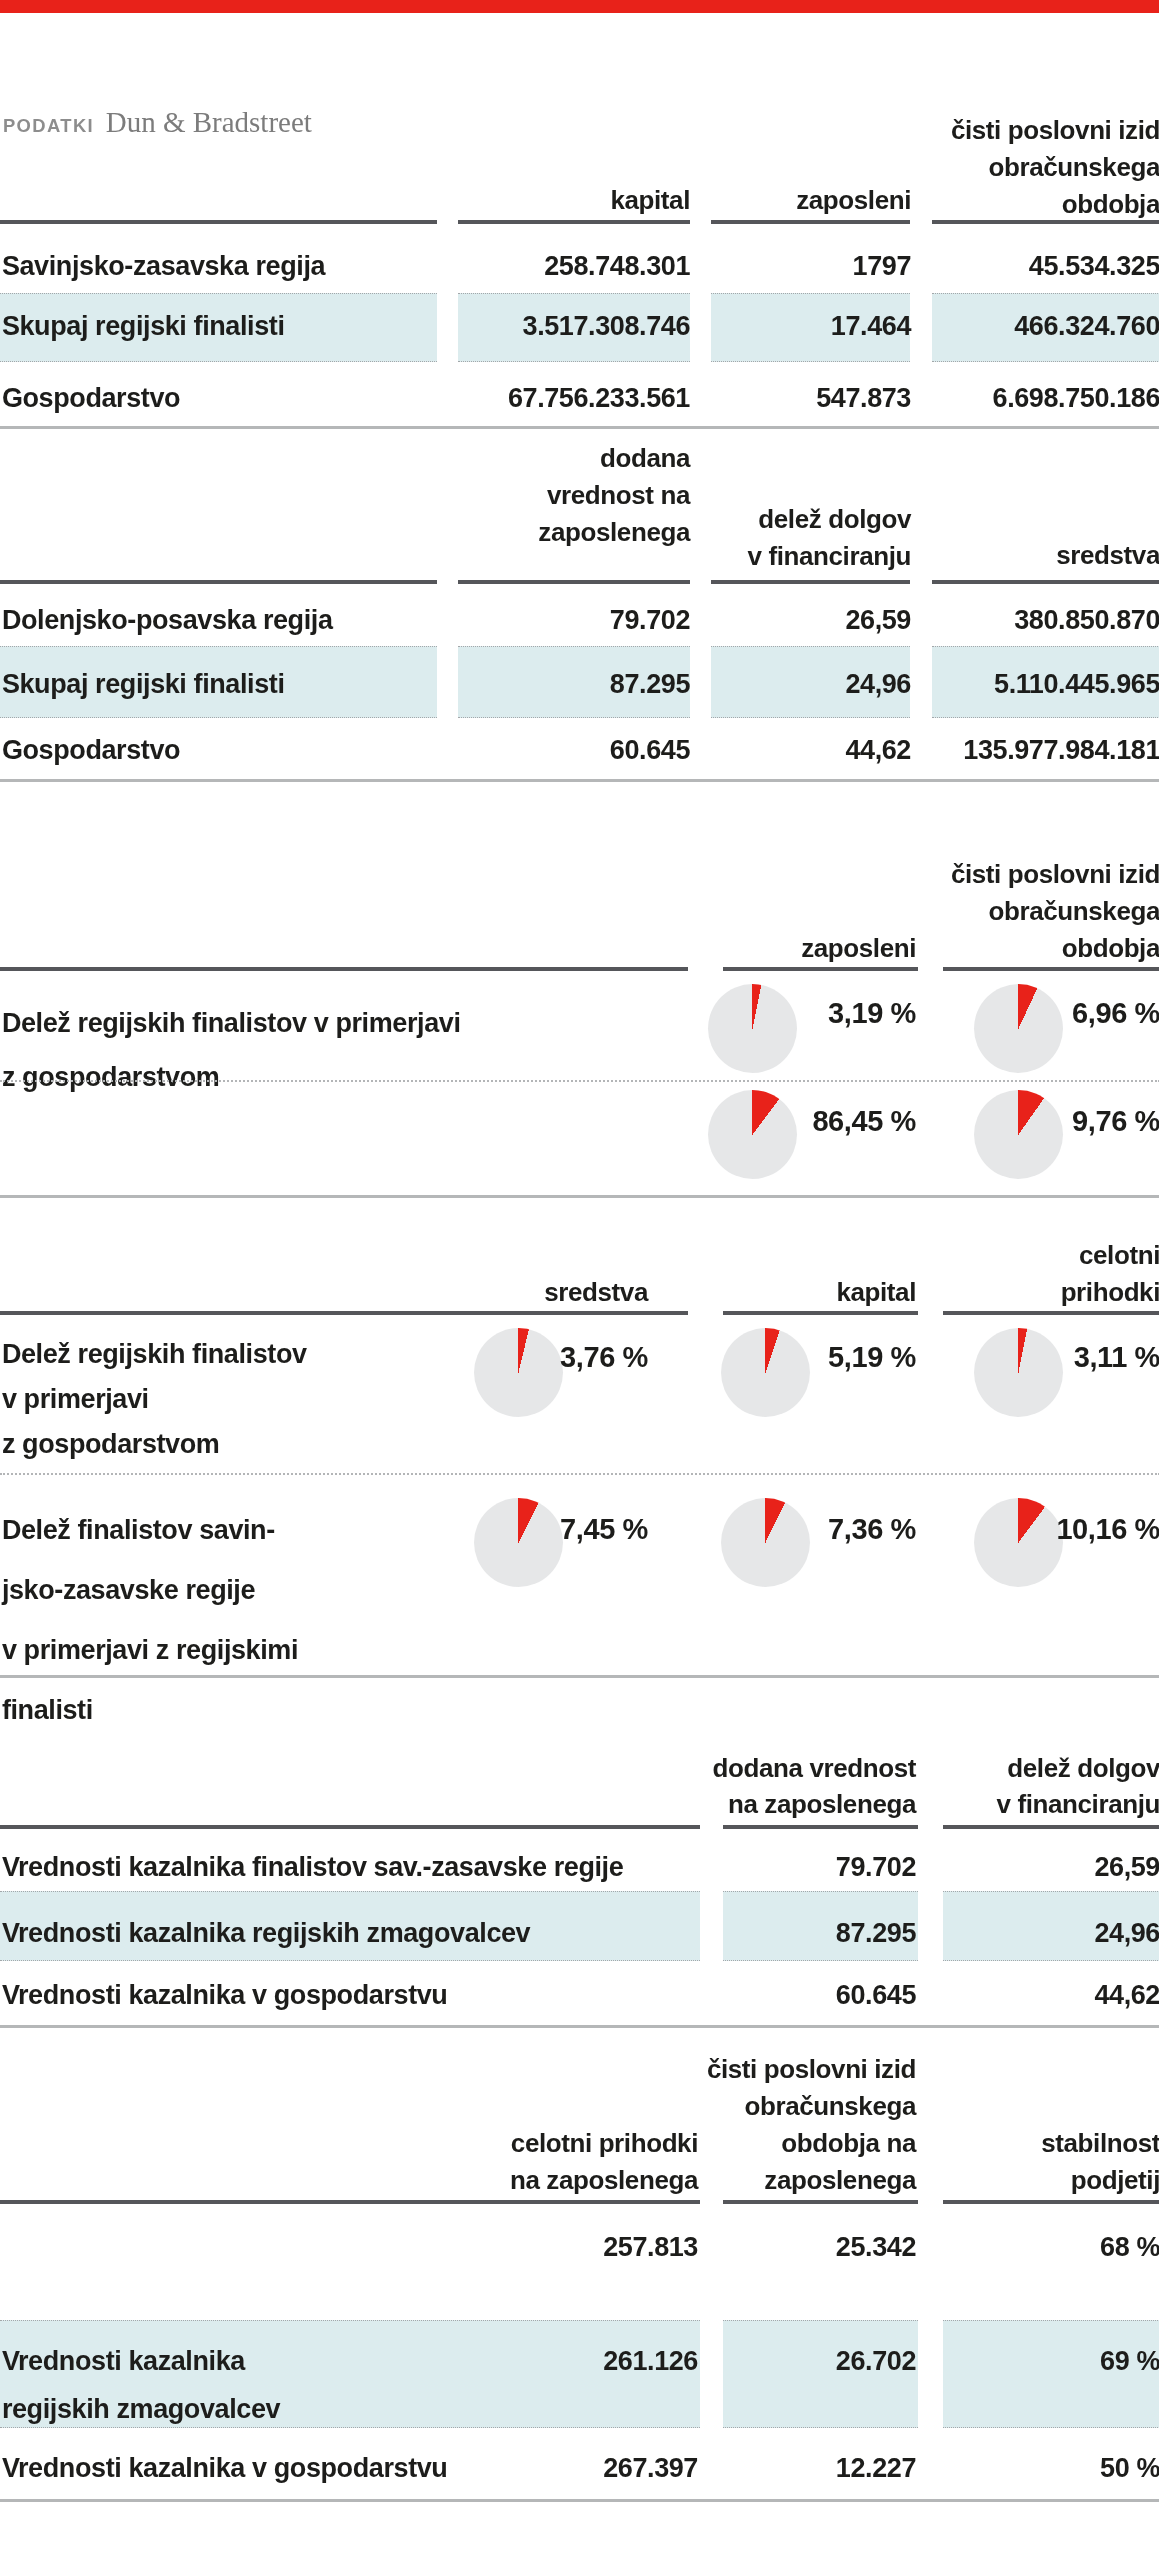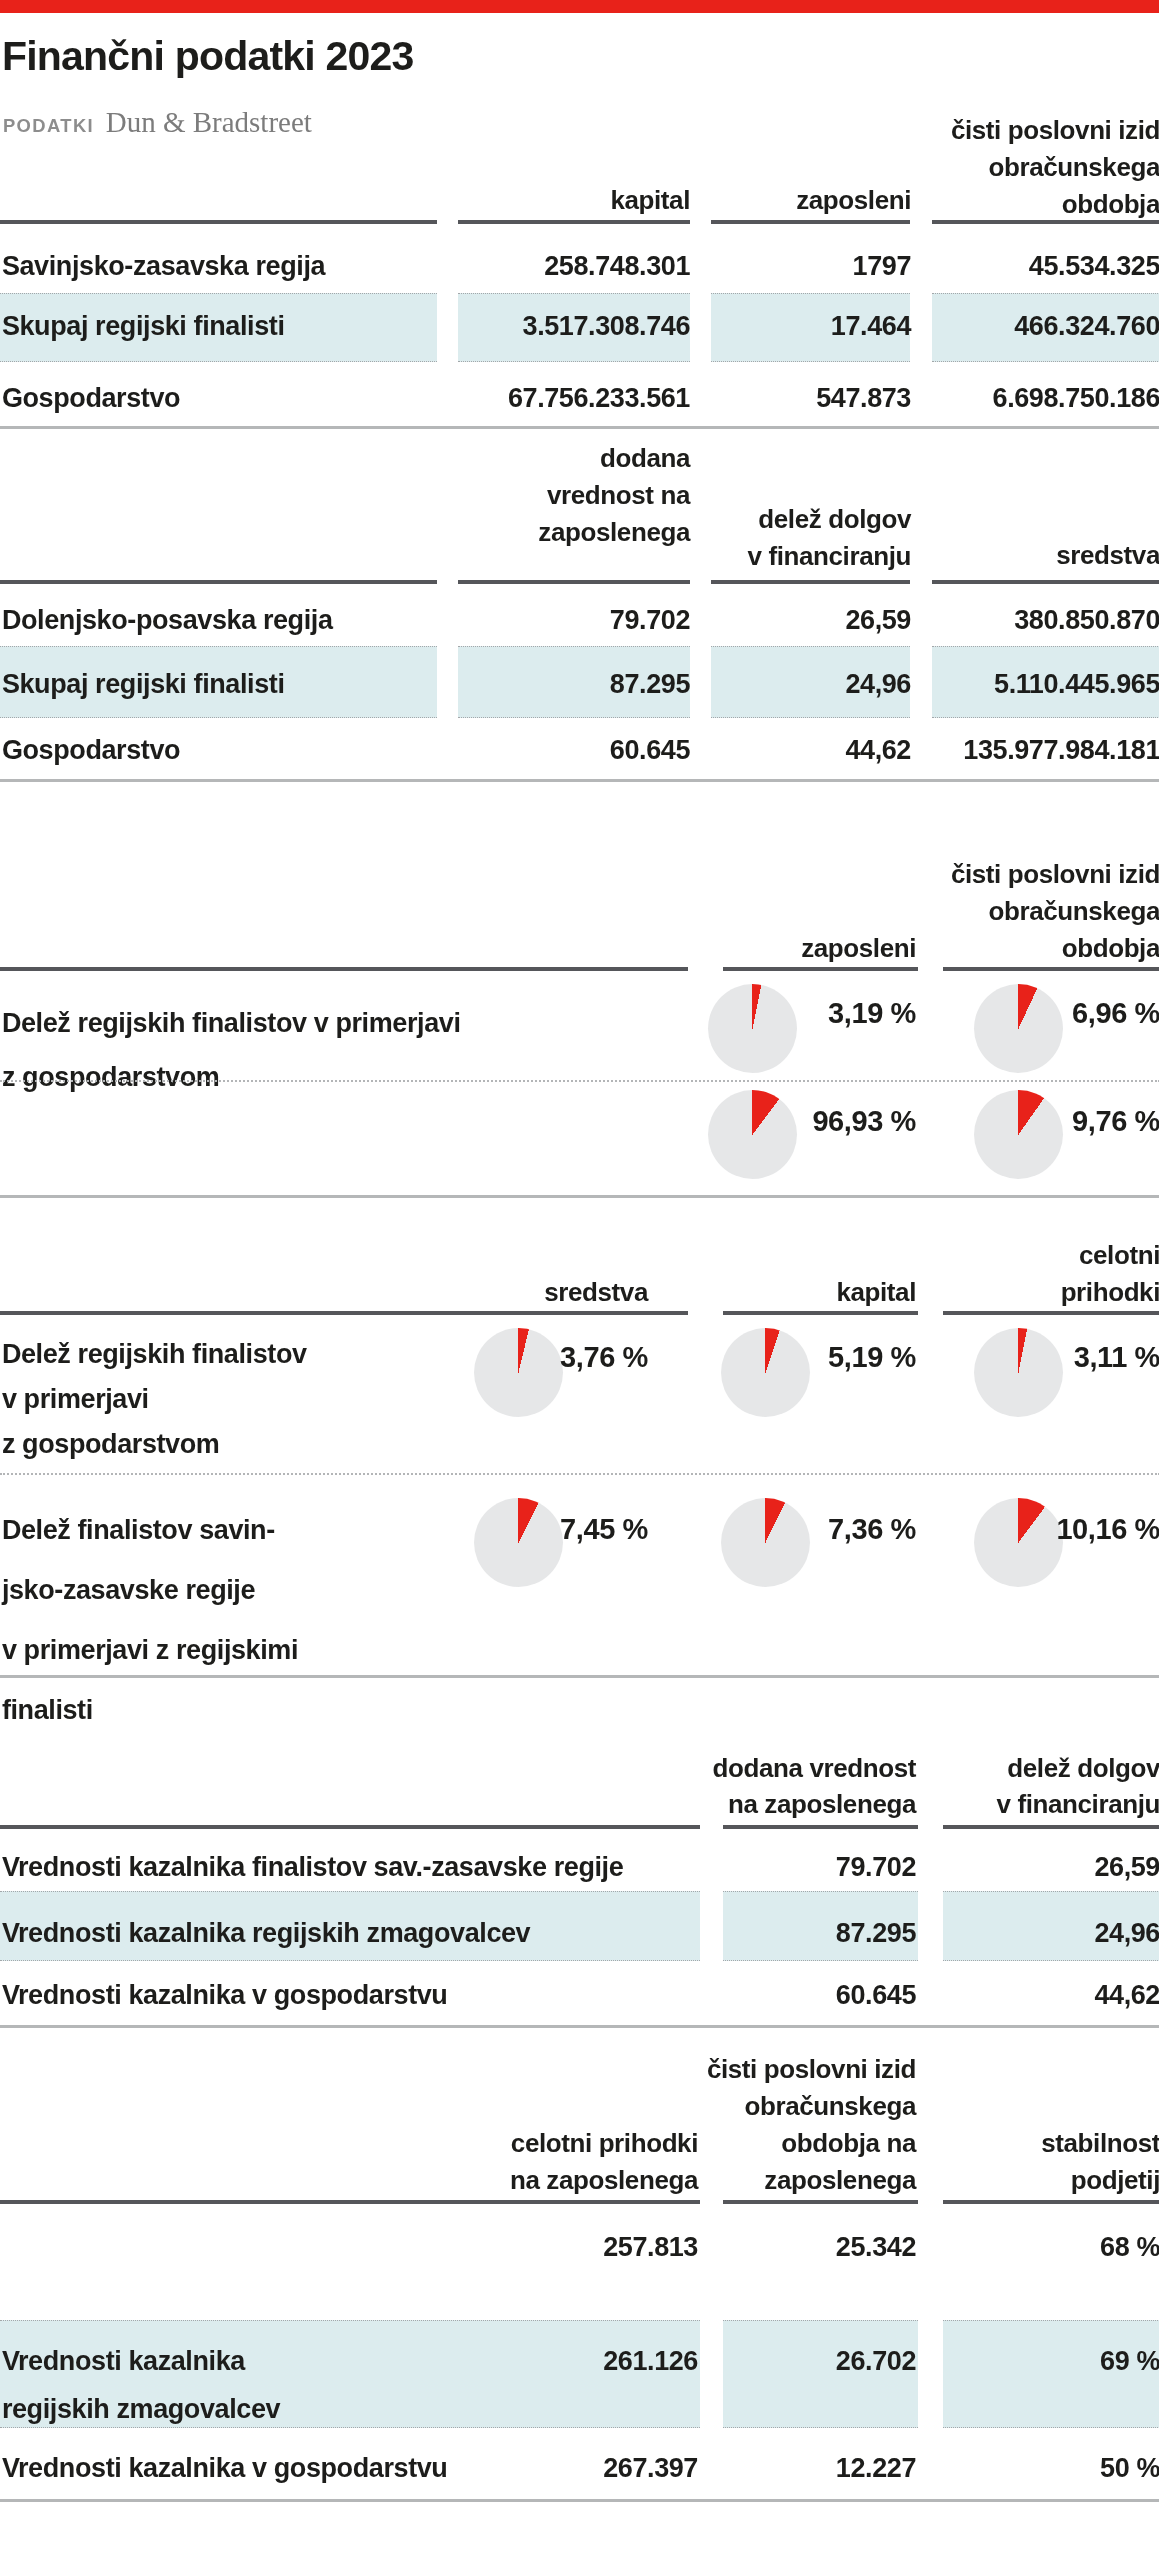--- a/index.html
+++ b/index.html
@@ -31,21 +31,20 @@
   .src{position:absolute;left:2.9px;top:106px;display:flex;align-items:baseline;gap:11.6px;}
   .src-label{font-size:18.4px;font-weight:bold;color:#8d8d8d;letter-spacing:1.4px;}
   .src-value{font-family:"Liberation Serif",serif;font-size:29px;color:#7c7c7c;font-weight:normal;}
 </style>
 </head>
 <body>
 
 <div id="stage">
 
   <div class="redbar"></div>
-  <div class="title">Finančni podatki 2023</div>
   <div class="src">
     <span class="src-label">PODATKI</span>
     <span class="src-value">Dun &amp; Bradstreet</span>
   </div>
 
   <div class="t f-hdr tr r714" style="top:182px">kapital</div>
   <div class="t f-hdr tr r942" style="top:182px">zaposleni</div>
   <div class="t f-hdr tr r1200" style="top:112px">čisti poslovni izid
 obračunskega
 obdobja</div>
@@ -118,21 +117,21 @@
   <div class="t f-lbl lh56" style="left:1.9px;top:996px">Delež regijskih finalistov v primerjavi
 z gospodarstvom</div>
   <div class="pie" style="left: 708px; top: 984px; background: conic-gradient(rgb(232, 34, 26) 0deg, rgb(232, 34, 26) 11.484deg, rgb(230, 231, 232) 11.484deg, rgb(230, 231, 232) 360deg);"></div>
   <div class="t f-pct tr r948" style="top:996px">3,19 %</div>
   <div class="pie" style="left: 974px; top: 984px; background: conic-gradient(rgb(232, 34, 26) 0deg, rgb(232, 34, 26) 25.056deg, rgb(230, 231, 232) 25.056deg, rgb(230, 231, 232) 360deg);"></div>
   <div class="t f-pct tr r1200" style="top:996px">6,96 %</div>
 
   <div class="dotsep" style="top:1080px"></div>
 
   <div class="pie" style="left: 708px; top: 1090px; background: conic-gradient(rgb(232, 34, 26) 0deg, rgb(232, 34, 26) 37.044deg, rgb(230, 231, 232) 37.044deg, rgb(230, 231, 232) 360deg);"></div>
-  <div class="t f-pct tr r948" style="top:1104px">96,93 %</div>
+  <div class="t f-pct tr r948" style="top:1104px">86,45 %</div>
   <div class="pie" style="left: 974px; top: 1090px; background: conic-gradient(rgb(232, 34, 26) 0deg, rgb(232, 34, 26) 35.136deg, rgb(230, 231, 232) 35.136deg, rgb(230, 231, 232) 360deg);"></div>
   <div class="t f-pct tr r1200" style="top:1104px">9,76 %</div>
   <div class="rule-light" style="top:1195px"></div>
 
   <div class="t f-hdr tr r670" style="top:1274px">sredstva</div>
   <div class="t f-hdr tr r948" style="top:1274px">kapital</div>
   <div class="t f-hdr tr r1200" style="top:1237px">celotni
 prihodki</div>
   <div class="rule sB-L" style="top:1311px"></div>
   <div class="rule sB-M" style="top:1311px"></div>

